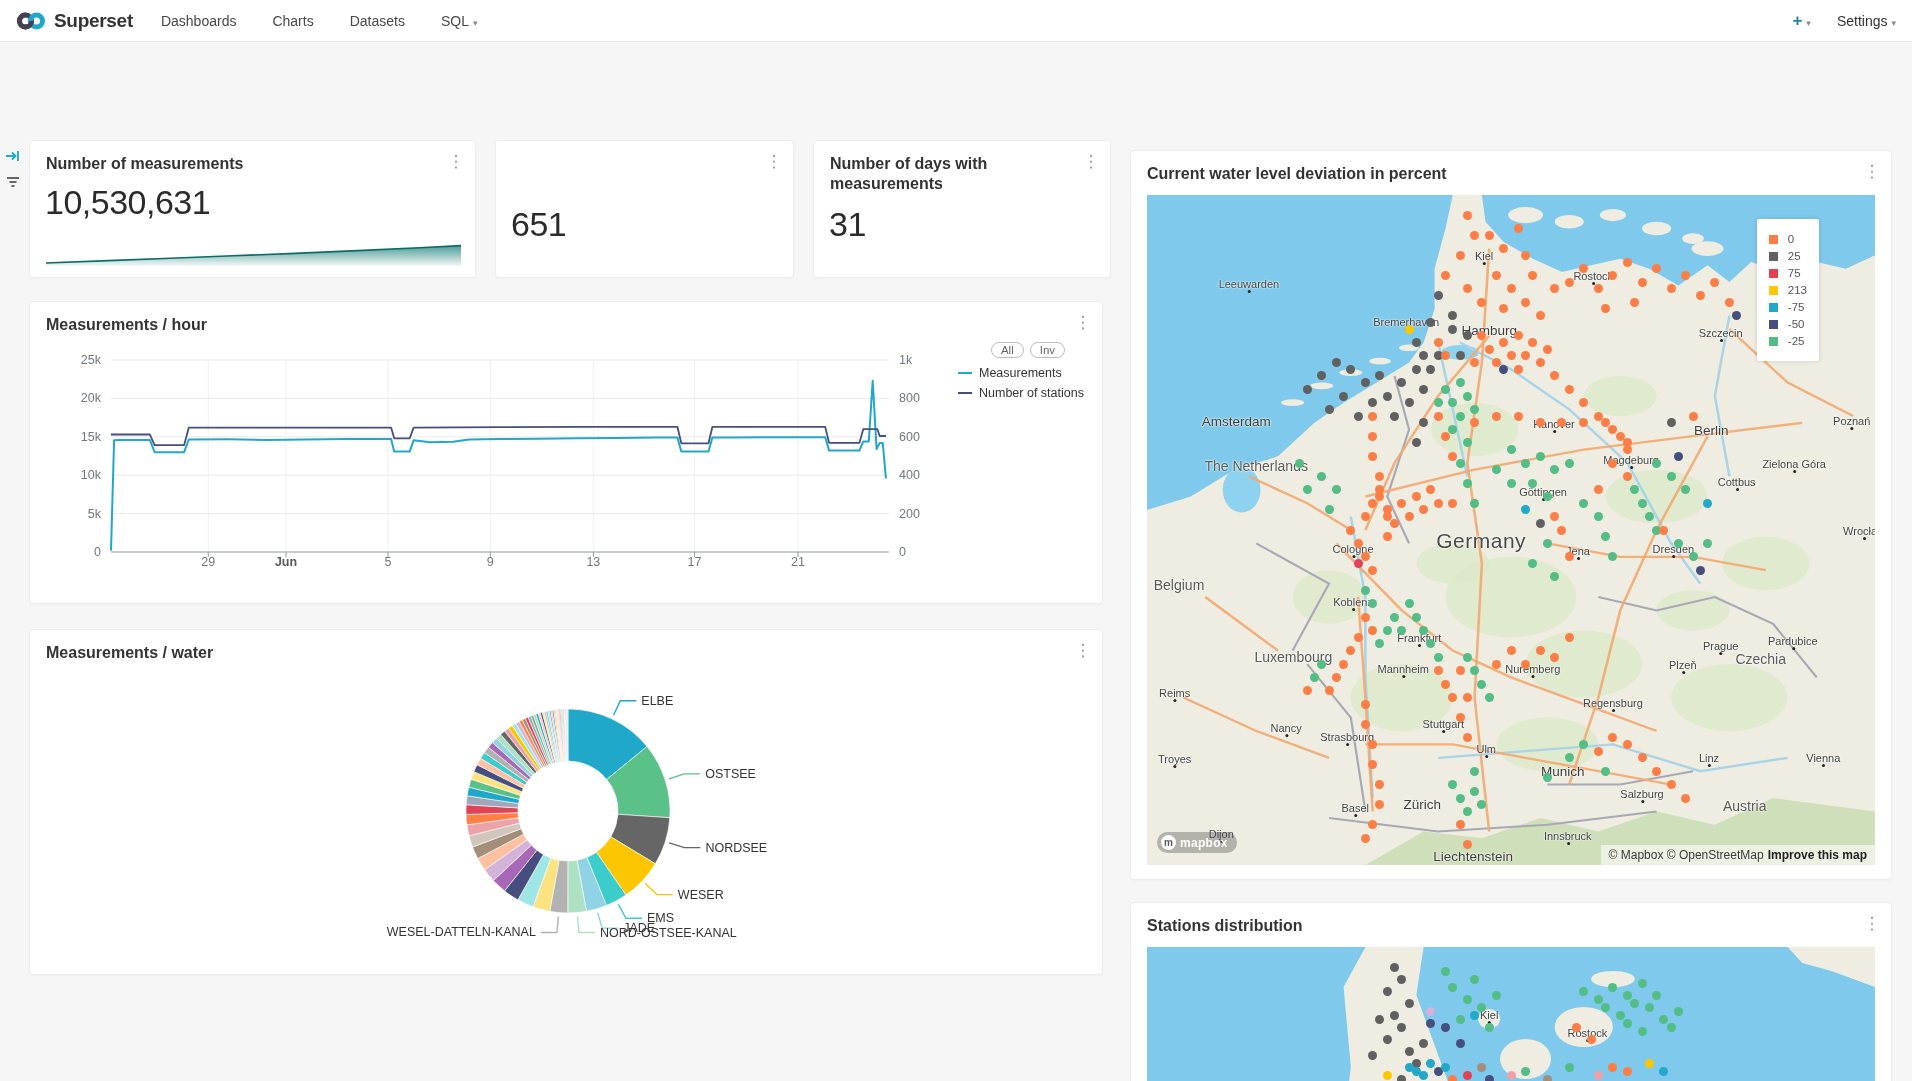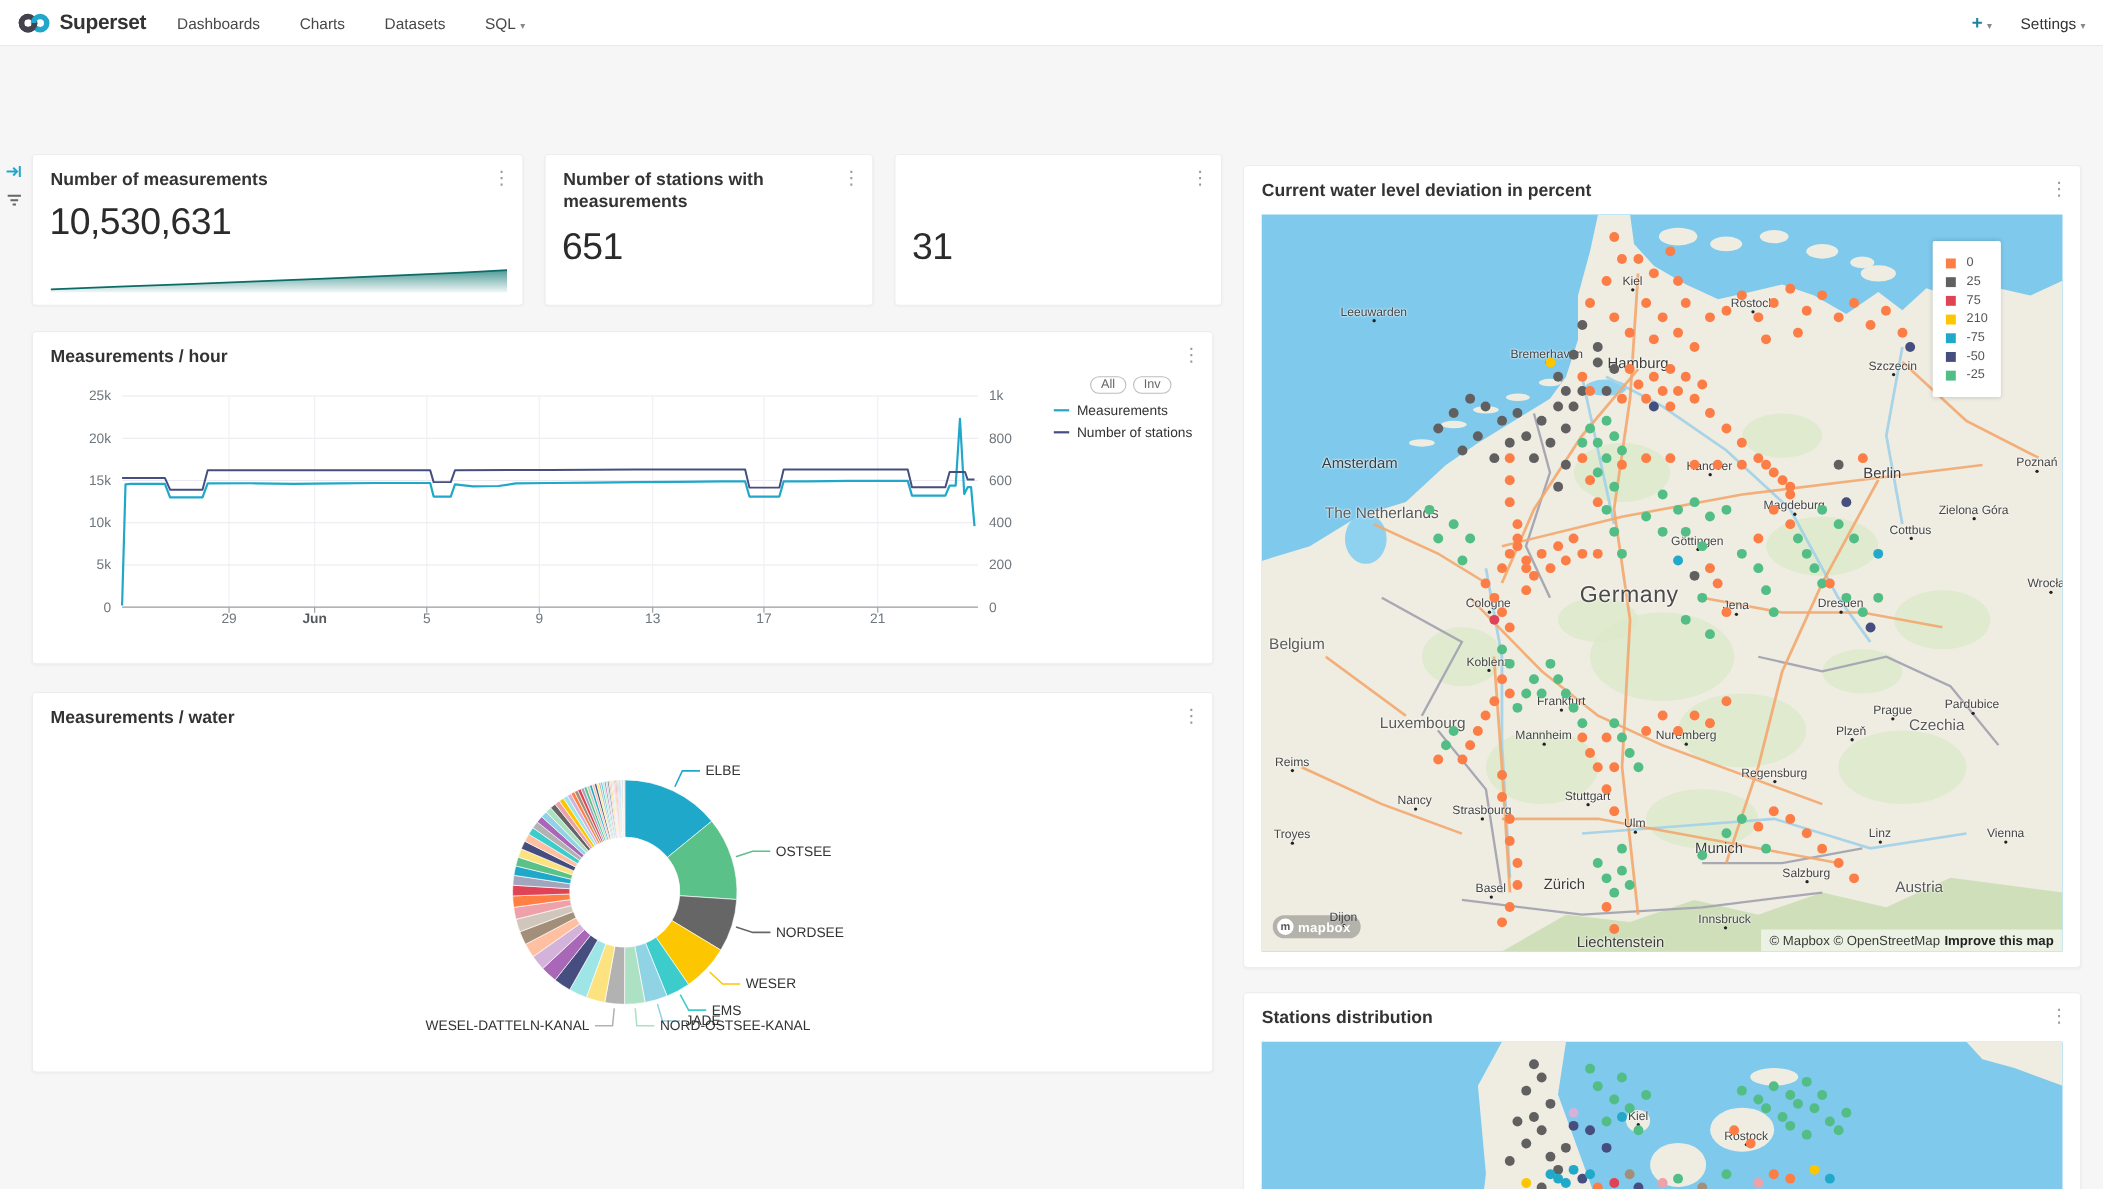--- a/index.html
+++ b/index.html
@@ -130,25 +130,25 @@
           <linearGradient id="sg" x1="0" y1="0" x2="0" y2="1">
             <stop offset="0%" stop-color="#137a74" stop-opacity="0.75"></stop>
             <stop offset="100%" stop-color="#137a74" stop-opacity="0.05"></stop>
           </linearGradient>
         </defs>
         <path d="M0.0,22.0 L 62.3,19.6 L 124.5,17.2 L 186.8,14.8 L 249.0,12.4 L 311.3,9.6 L 373.5,6.8 L 415.0,4.6 L415,25 L0,25 Z" fill="url(#sg)"></path>
         <path d="M0.0,22.0 L 62.3,19.6 L 124.5,17.2 L 186.8,14.8 L 249.0,12.4 L 311.3,9.6 L 373.5,6.8 L 415.0,4.6" fill="none" stroke="#0b6b66" stroke-width="1.6"></path>
       </svg>
   </div>
   <div class="card" style="left:495px;top:140px;width:299px;height:138px">
-    <div class="card-title" style="width:230px">Number of stations with measurements</div>
     <div class="kebab">⋮</div>
     <div class="kpi-value kpi2-value">651</div>
   </div>
   <div class="card" style="left:813px;top:140px;width:298px;height:138px">
+    <div class="card-title" style="width:230px">Number of days with measurements</div>
     <div class="kebab">⋮</div>
     <div class="kpi-value kpi2-value">31</div>
   </div>
 
   <div class="card" style="left:29px;top:301px;width:1074px;height:303px">
     <div class="card-title">Measurements / hour</div>
     <div class="kebab">⋮</div>
     <div class="lc-legend">
       <div class="lc-pills">
         <span class="lc-pill">All</span>
@@ -362,21 +362,21 @@
           <div class="lrow">
             <div class="sw" style="background: rgb(96, 96, 96);"></div>
             <div class="ltxt">25</div>
           </div>
           <div class="lrow">
             <div class="sw" style="background: rgb(224, 67, 85);"></div>
             <div class="ltxt">75</div>
           </div>
           <div class="lrow">
             <div class="sw" style="background: rgb(252, 199, 0);"></div>
-            <div class="ltxt">210</div>
+            <div class="ltxt">213</div>
           </div>
           <div class="lrow">
             <div class="sw" style="background: rgb(34, 168, 201);"></div>
             <div class="ltxt">-75</div>
           </div>
           <div class="lrow">
             <div class="sw" style="background: rgb(69, 78, 126);"></div>
             <div class="ltxt">-50</div>
           </div>
           <div class="lrow">

